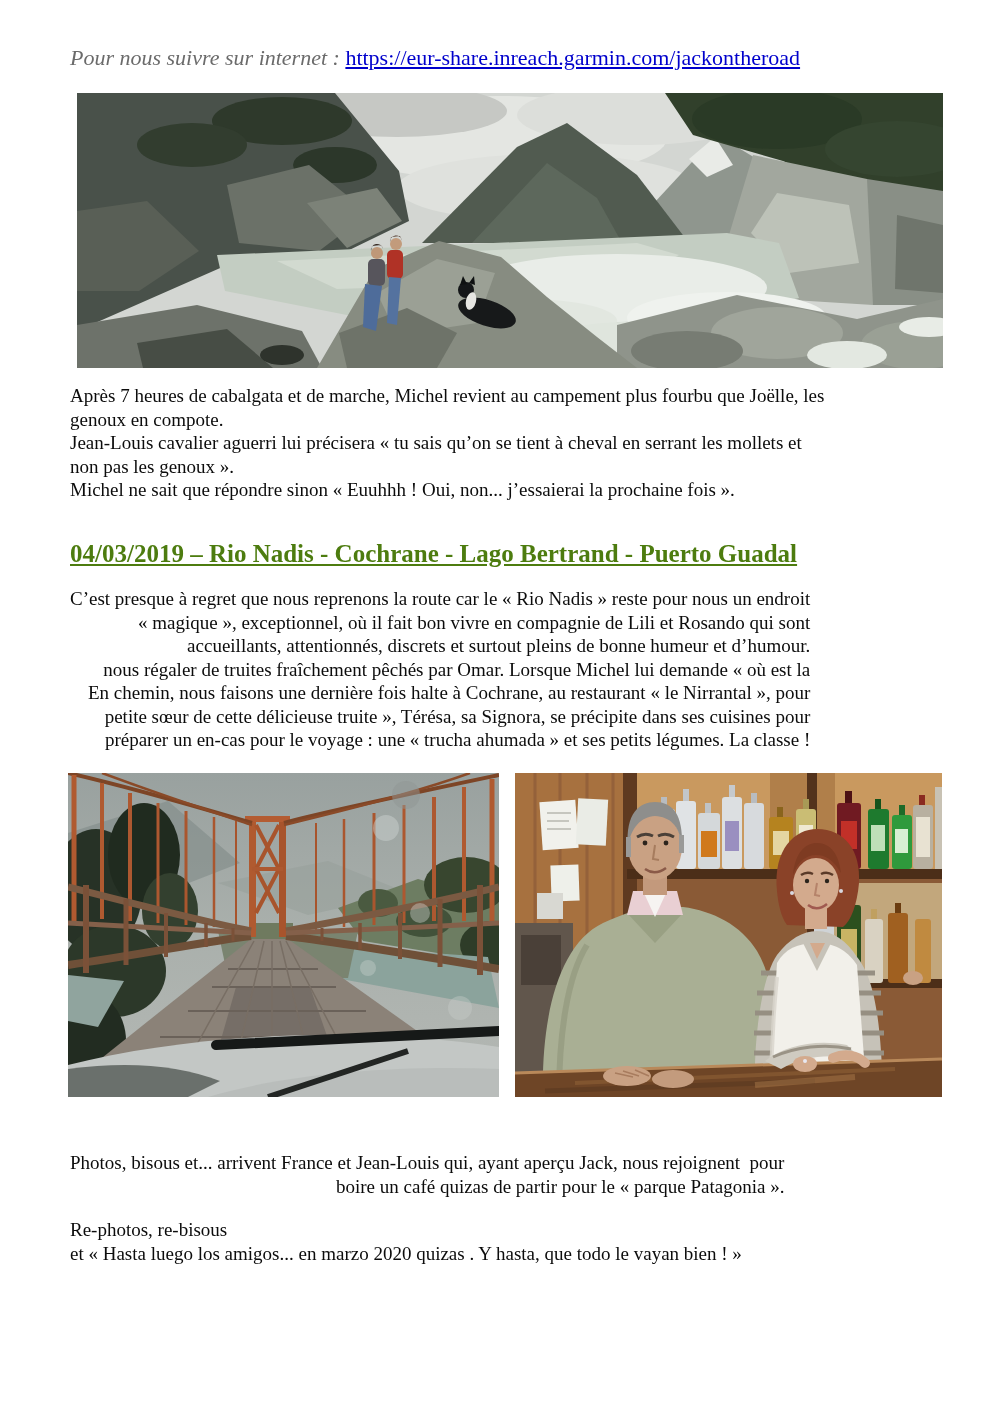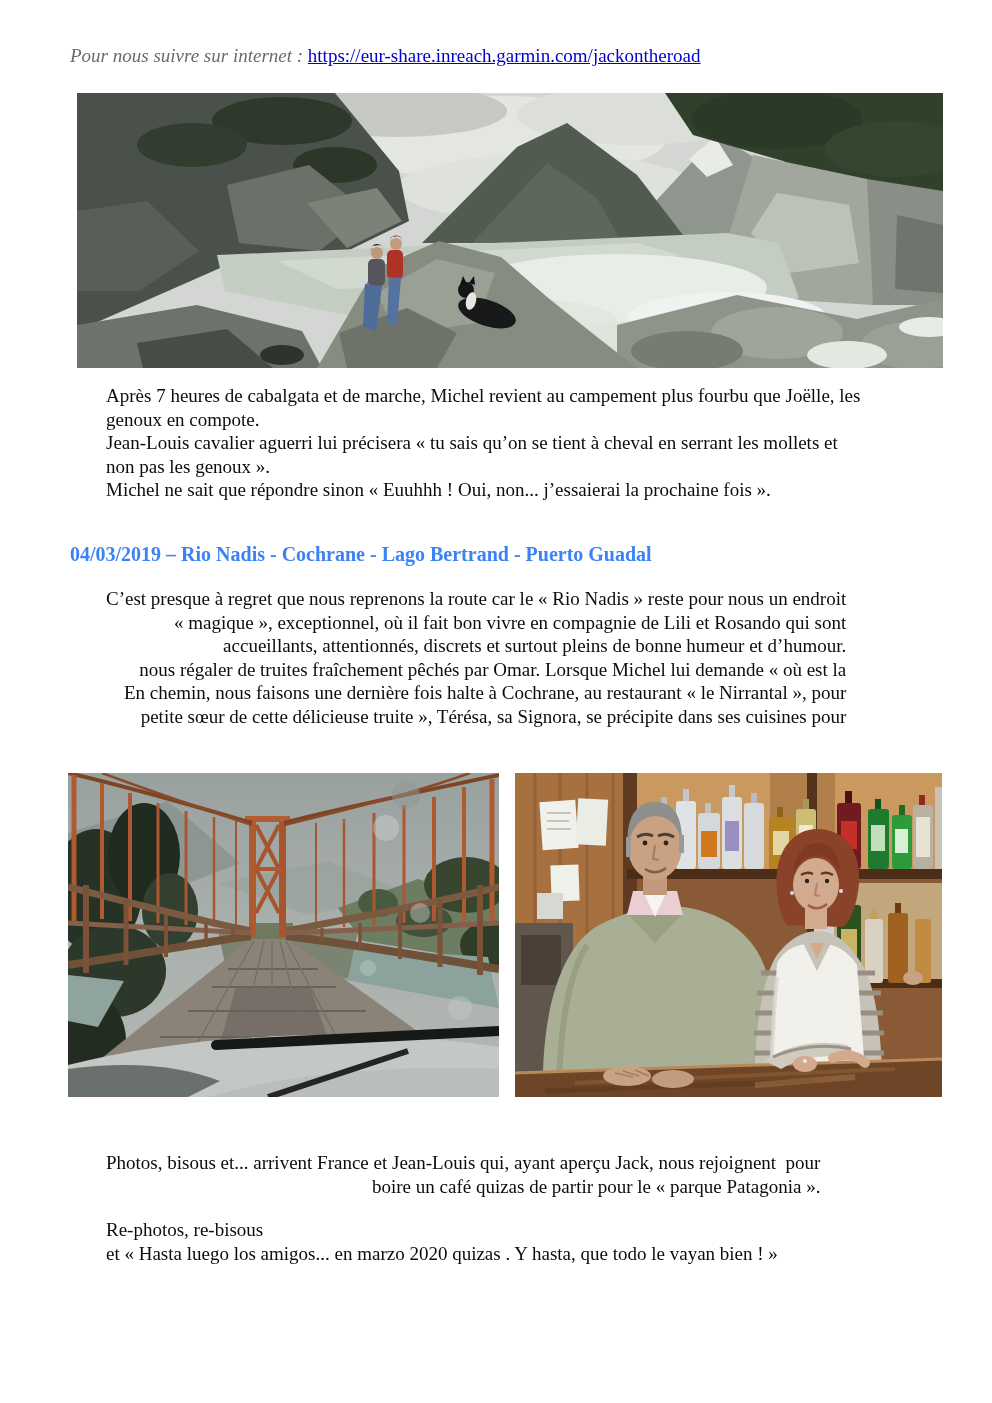--- a/index.html
+++ b/index.html
@@ -6,26 +6,26 @@
   html, body { width:992px; }
   body {
     height:1403px;
     background:#ffffff;
     color:#000000;
     font-family:"Liberation Serif","DejaVu Serif",serif;
     position:relative;
     overflow:hidden;
   }
   .abs { position:absolute; }
-  .header-line { top:45px; left:70px; font-size:19px; white-space:pre; }
+  .header-line { top:45px; left:70px; font-size:22px; white-space:pre; }
   .header-prefix { font-style:italic; color:#6b6b6b; }
   .doc-link { color:#0000cc; text-decoration:underline; cursor:pointer; }
-  .para { font-size:19px; line-height:23.5px; color:#0c0c0c;margin-left:36px; }
+  .para { font-size:19px; line-height:23.5px; color:#0c0c0c; }
   .para .line { white-space:pre; }
-  .heading { font-size:20px; font-weight:bold; line-height:24px; color:#3b82f6; white-space:pre; }
+  .heading { font-size:25px; font-weight:bold; line-height:24px; color:#4d7c0f; white-space:pre;text-decoration:underline; }
   figure.photo { overflow:hidden; background:#888; }
   figure.photo svg { display:block; width:100%; height:100%; }
   .photo-top    { left:77px;  top:93px;   width:866px; height:275px; }
   .para-1       { left:70px;  top:384px; }
   .heading-date { left:70px;  top:542px; }
   .para-2       { left:70px;  top:587px;text-align:right; }
   .photo-bridge { left:68px;  top:773px;  width:431px; height:324px; }
   .photo-couple { left:515px; top:773px;  width:427px; height:324px; }
   .para-3       { left:70px;  top:1151px;text-align:right; }
   .para-4       { left:70px;  top:1218px; }
@@ -116,20 +116,21 @@
 <h2 class="abs heading heading-date">04/03/2019 – Rio Nadis - Cochrane - Lago Bertrand - Puerto Guadal</h2>
 
 <div class="abs para para-2">
 
 <div class="line">C’est presque à regret que nous reprenons la route car le « Rio Nadis » reste pour nous un endroit</div>
     <div class="line">« magique », exceptionnel, où il fait bon vivre en compagnie de Lili et Rosando qui sont</div>
     <div class="line">accueillants, attentionnés, discrets et surtout pleins de bonne humeur et d’humour.</div>
     <div class="line">nous régaler de truites fraîchement pêchés par Omar. Lorsque Michel lui demande « où est la</div>
     <div class="line">En chemin, nous faisons une dernière fois halte à Cochrane, au restaurant « le Nirrantal », pour</div>
     <div class="line">petite sœur de cette délicieuse truite », Térésa, sa Signora, se précipite dans ses cuisines pour</div>
+    <div class="line">préparer un en-cas pour le voyage : une « trucha ahumada » et ses petits légumes. La classe !</div>
   </div>
 
 <figure class="abs photo photo-bridge" aria-label="Pont suspendu en bois à pylônes orange, vu à travers le pare-brise de la voiture">
   <svg viewBox="0 0 431 324" preserveAspectRatio="none">
     <defs>
       <linearGradient id="bsky" x1="0" y1="0" x2="0" y2="1">
         <stop offset="0" stop-color="#99a19f"></stop>
           <stop offset="0.5" stop-color="#aab0ac"></stop>
           <stop offset="1" stop-color="#b4b8b4"></stop>
       </linearGradient>

